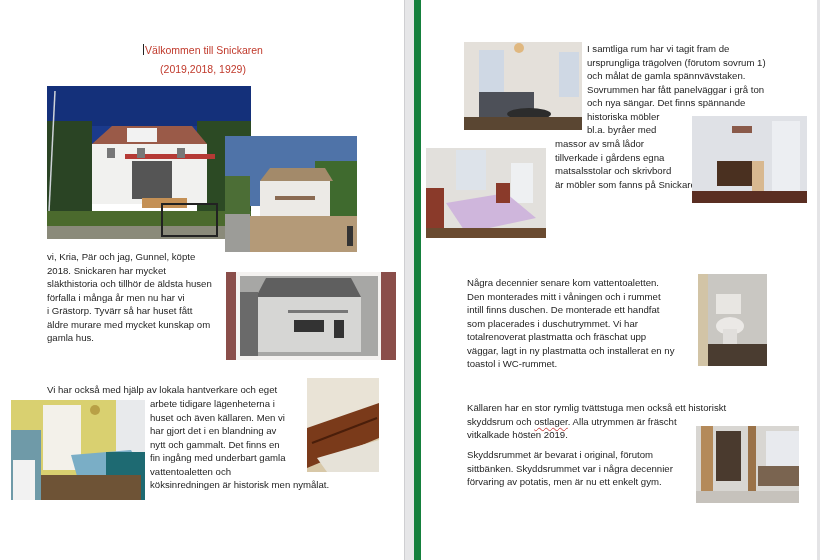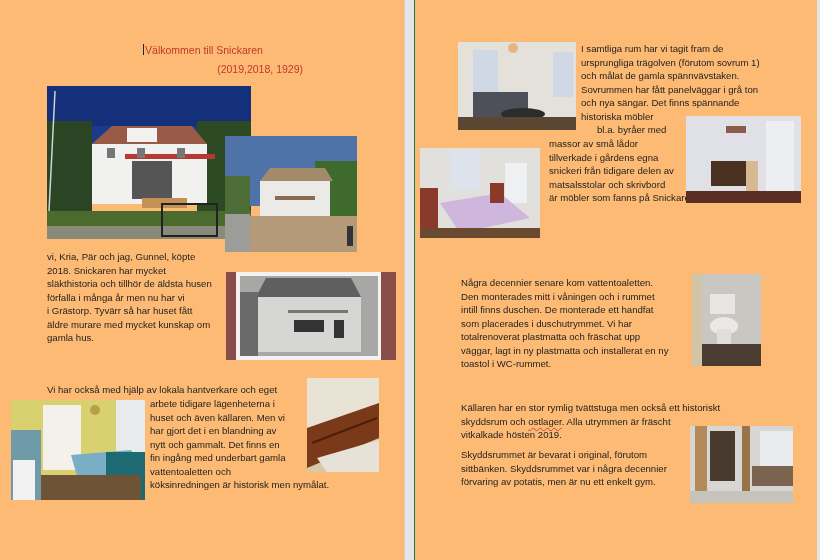--- a/index.html
+++ b/index.html
@@ -1,21 +1,21 @@
 <!DOCTYPE html>
 <html><head>
 <meta charset="utf-8">
 <style>
   * { box-sizing: border-box; margin: 0; padding: 0; }
   html, body { width: 820px; height: 560px; overflow: hidden; background: #e4e4e6; }
   body { position: relative; font-family: "Liberation Sans", sans-serif; }
 
-  .page { position: absolute; top: 0; height: 560px; background: #fdba74; }
+  .page { position: absolute; top: 0; height: 560px; background: #ffffff; }
   .page-left { left: 0; width: 405px; border-right: 1px solid #cfcfd2; }
-  .page-right { left: 414px; width: 403px; border-left: 1px solid #15803d; }
+  .page-right { left: 414px; width: 403px; border-left: 7px solid #15803d; }
   .gutter { position: absolute; left: 405px; top: 0; width: 9px; height: 560px; background: #e6e6e8; }
 
   .title { position: absolute; color: #c0392b; font-size: 10.5px; text-align: center; width: 200px; line-height: 14px; }
   .title .caret { display: inline-block; width: 1px; height: 11px; background: #222; vertical-align: -1px; margin-right: 1px; }
 
   .txt { position: absolute; font-size: 9.6px; line-height: 13.5px; color: #1e1e1e; white-space: nowrap; }
   .txt span { display: block; }
 
   .photo { position: absolute; overflow: hidden; }
   .photo svg { display: block; width: 100%; height: 100%; }
@@ -25,21 +25,21 @@
 </head>
 <body>
 
 <div class="gutter"></div>
 
 <div class="page page-left">
 
   <div class="title" style="left:103px; top:43px;">
     <span class="caret"></span><span>Välkommen till Snickaren</span>
   </div>
-  <div class="title" style="left:103px; top:62px;text-align:right;">(2019,2018, 1929)</div>
+  <div class="title" style="left:103px; top:62px;">(2019,2018, 1929)</div>
 
   <div class="photo" style="left:47px; top:86px; width:204px; height:153px;">
     <svg viewBox="0 0 204 153" preserveAspectRatio="none">
       <rect width="204" height="100" fill="#1b3a8c"></rect>
       <rect y="0" width="204" height="40" fill="#14307a"></rect>
       <rect x="150" y="35" width="54" height="90" fill="#2c4a24"></rect>
       <rect x="0" y="35" width="45" height="90" fill="#2a4424"></rect>
       <line x1="8" y1="5" x2="2" y2="125" stroke="#cfd3d8" stroke-width="1.5"></line>
       <polygon points="45,58 65,40 145,40 160,58" fill="#9a5a48"></polygon>
       <rect x="80" y="42" width="30" height="14" fill="#f2f2f2"></rect>
@@ -147,25 +147,24 @@
   </div>
 
   <div class="txt" style="left:166px; top:42px;">
     <span>I samtliga rum har vi tagit fram de</span>
     <span>ursprungliga trägolven (förutom sovrum 1)</span>
     <span>och målat de gamla spännvävstaken.</span>
     <span>Sovrummen har fått panelväggar i grå ton</span>
     <span>och nya sängar. Det finns spännande</span>
     <span>historiska möbler</span>
   </div>
-  <div class="txt" style="left:182px; top:123px;">bl.a. byråer med</div>
+  <div class="txt" style="left:166px; top:123px;">bl.a. byråer med</div>
   <div class="txt" style="left:134px; top:137px;">
     <span>massor av små lådor</span>
     <span>tillverkade i gårdens egna</span>
-    <span>snickeri från tidigare delen av</span>
     <span>matsalsstolar och skrivbord</span>
     <span>är möbler som fanns på Snickaren när vi tog över.</span>
   </div>
 
   <div class="photo" style="left:5px; top:148px; width:120px; height:90px;">
     <svg viewBox="0 0 120 90" preserveAspectRatio="none">
       <rect width="120" height="90" fill="#e2e0dc"></rect>
       <rect x="30" y="2" width="30" height="40" fill="#dde3ea"></rect>
       <rect x="85" y="15" width="22" height="40" fill="#eef0f2"></rect>
       <polygon points="20,55 80,45 110,70 40,85" fill="#cfb6dc"></polygon>

